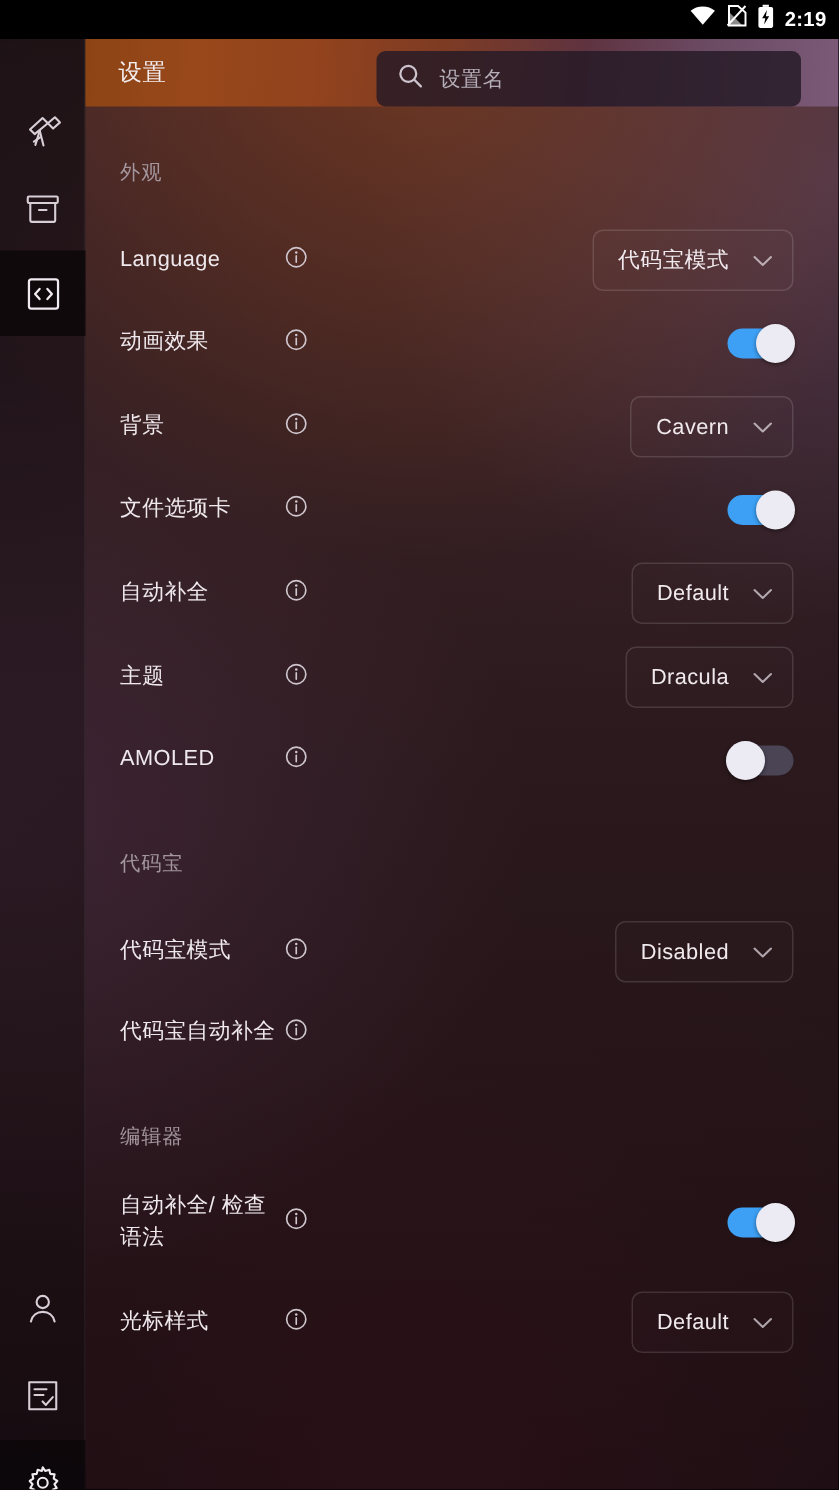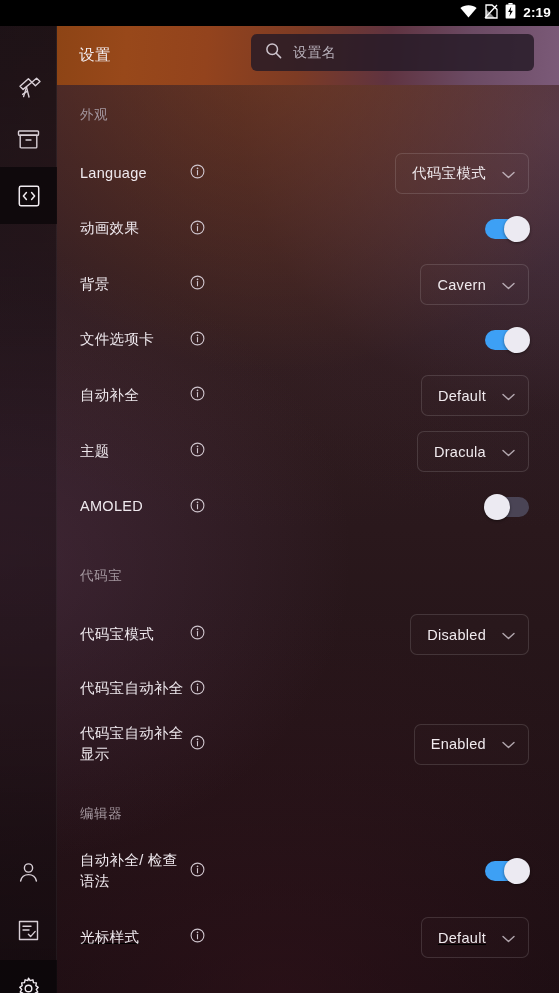--- a/index.html
+++ b/index.html
@@ -64,21 +64,21 @@
     position: absolute; left: 0;
     width: 57px; height: 57px;
     display: flex; align-items: center; justify-content: center;
   }
   .rail-btn.active { background: rgba(10,6,9,0.78); }
   .rail-btn svg { display: block; }
 
   
   .header {
     position: absolute; top: 26px; left: 57px;
-    width: 502px; height: 59px;
+    width: 502px; height: 45px;
     background: linear-gradient(95deg,
       #8d4415 0%, #98481a 14%, #93431d 30%,
       #7d3b24 48%, #5f3340 66%, #6b4a63 82%, #7b5a78 100%);
     display: flex; align-items: center;
     z-index: 25;
   }
   .header-title {
     color: #f3eef2;
     font-size: 15.5px;
     margin-left: 22px;
@@ -428,59 +428,41 @@
       <span class="row-label">代码宝自动补全</span>
       <span class="info-icon">
         <svg width="15" height="15" viewBox="0 0 15 15" fill="none" stroke="#cfc5cd" stroke-width="1.1">
             <circle cx="7.5" cy="7.5" r="6.4"></circle>
             <path d="M7.5 6.6v4.2" stroke-linecap="round"></path>
             <circle cx="7.5" cy="4.3" r="0.85" fill="#cfc5cd" stroke="none"></circle>
           </svg>
       </span>
     </div>
 
-    <div class="row" style="margin-top:14px;">
-      <span class="row-label">代码宝自动补全显示</span>
-      <span class="info-icon">
-        <svg width="15" height="15" viewBox="0 0 15 15" fill="none" stroke="#cfc5cd" stroke-width="1.1">
-            <circle cx="7.5" cy="7.5" r="6.4"></circle>
-            <path d="M7.5 6.6v4.2" stroke-linecap="round"></path>
-            <circle cx="7.5" cy="4.3" r="0.85" fill="#cfc5cd" stroke="none"></circle>
-          </svg>
-      </span>
-      <span class="row-ctl">
-        <span class="dropdown">
-          <span class="dd-value">Enabled</span>
-          <span class="chev"><svg width="13" height="8" viewBox="0 0 13 8" fill="none" stroke="#ded5dd" stroke-width="1.4" stroke-linecap="round" stroke-linejoin="round">
-                <path d="M1 1.4 6.5 6.6 12 1.4"></path>
-              </svg></span>
-        </span>
-      </span>
-    </div>
 
     <div style="height:40px;"></div>
     <div class="section-title">编辑器</div>
 
     <div class="row" style="margin-top:27px;">
       <span class="row-label">自动补全/ 检查语法</span>
       <span class="info-icon">
         <svg width="15" height="15" viewBox="0 0 15 15" fill="none" stroke="#cfc5cd" stroke-width="1.1">
             <circle cx="7.5" cy="7.5" r="6.4"></circle>
             <path d="M7.5 6.6v4.2" stroke-linecap="round"></path>
             <circle cx="7.5" cy="4.3" r="0.85" fill="#cfc5cd" stroke="none"></circle>
           </svg>
       </span>
       <span class="row-ctl">
         <span class="toggle on">
             <span class="knob"></span>
           </span>
       </span>
     </div>
 
-    <div class="row" style="margin-top:25px;text-decoration:underline;">
+    <div class="row" style="margin-top:25px;">
       <span class="row-label">光标样式</span>
       <span class="info-icon">
         <svg width="15" height="15" viewBox="0 0 15 15" fill="none" stroke="#cfc5cd" stroke-width="1.1">
             <circle cx="7.5" cy="7.5" r="6.4"></circle>
             <path d="M7.5 6.6v4.2" stroke-linecap="round"></path>
             <circle cx="7.5" cy="4.3" r="0.85" fill="#cfc5cd" stroke="none"></circle>
           </svg>
       </span>
       <span class="row-ctl">
         <span class="dropdown">

